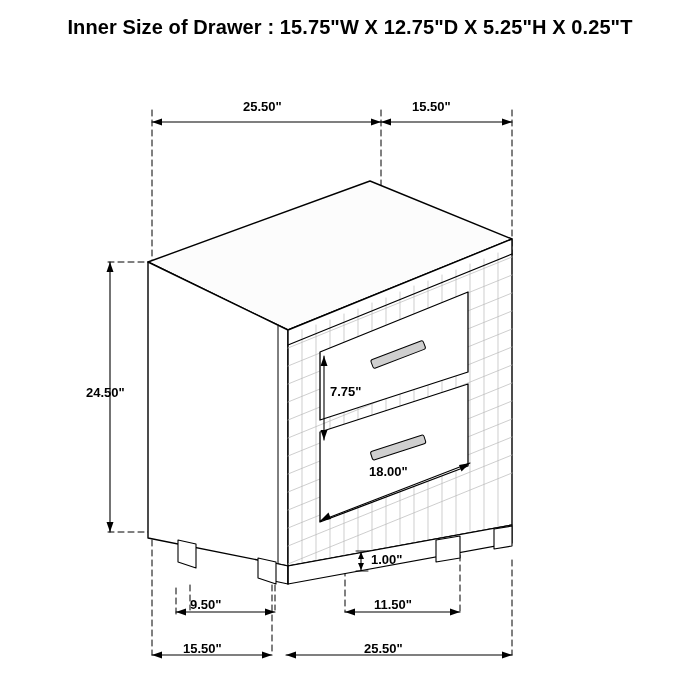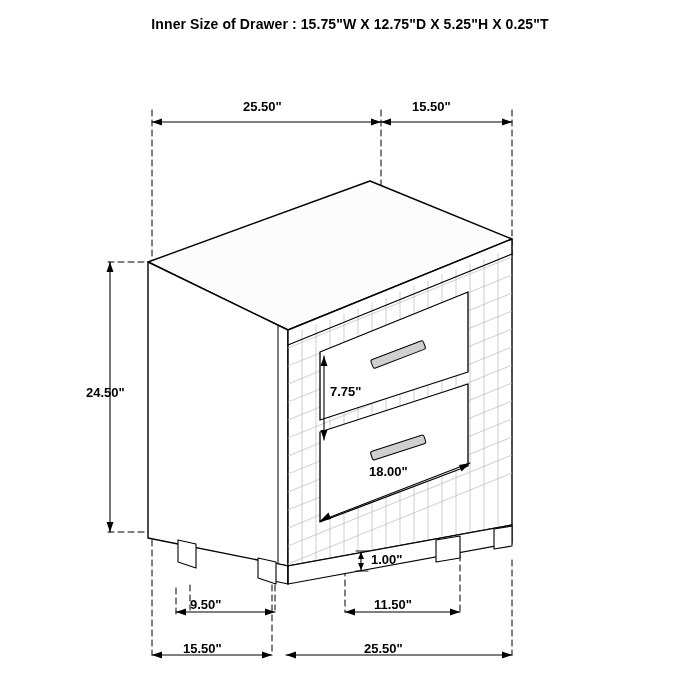--- a/index.html
+++ b/index.html
@@ -19,21 +19,21 @@
     position: relative;
     width: 700px;
     height: 700px;
   }
   .title {
     position: absolute;
     top: 16px;
     left: 0;
     width: 700px;
     text-align: center;
-    font-size: 14px;
+    font-size: 20px;
     font-weight: bold;
     letter-spacing: 0.1px;
     color: #000;
   }
   svg.diagram {
     position: absolute;
     top: 0;
     left: 0;
     width: 700px;
     height: 700px;

